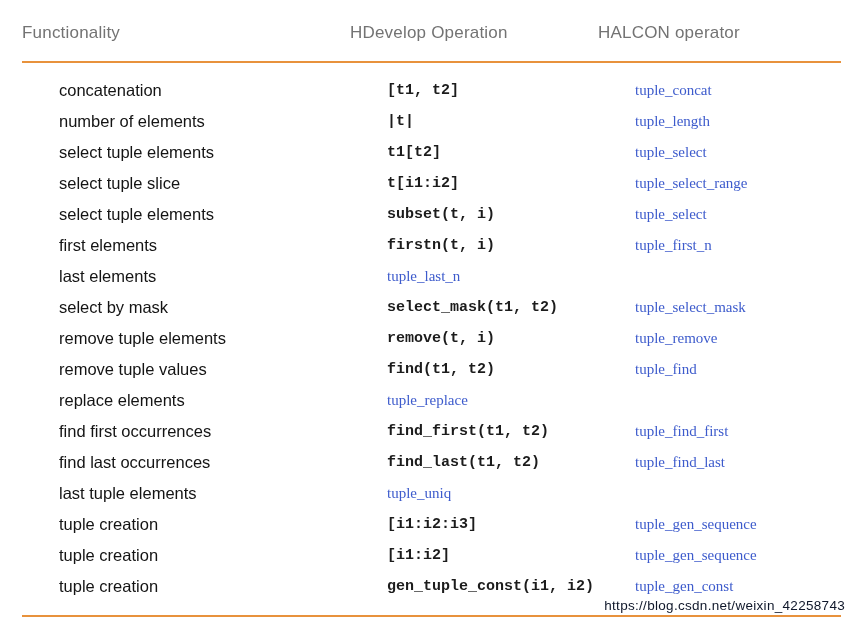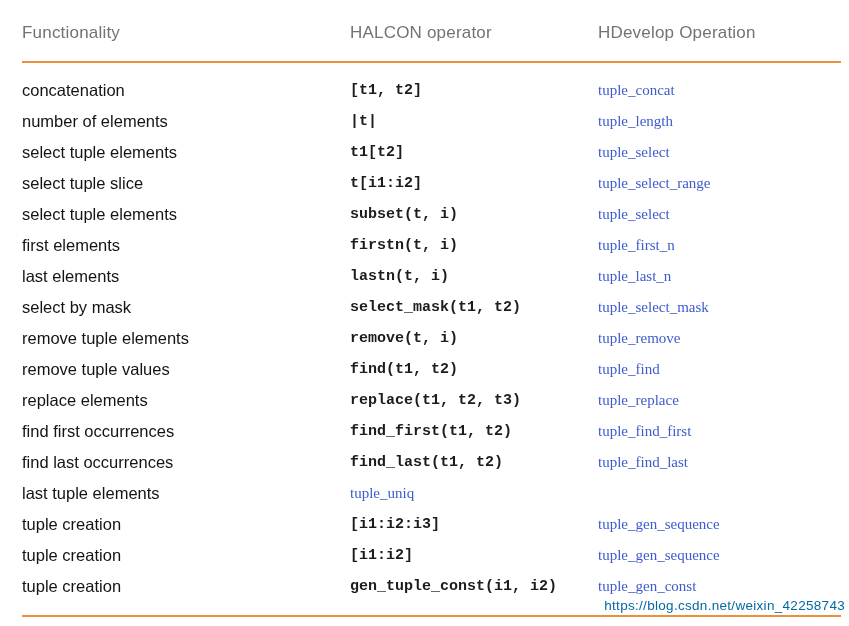--- a/index.html
+++ b/index.html
@@ -32,20 +32,21 @@
     color: #737373;
     letter-spacing: 0.2px;
   }
   .rule {
     height: 2px;
     background: var(--accent, #E8923C);
     margin: 14px 8px 0 22px;
   }
   .rows {
     margin-top: 12px;
+    padding-left: 37px;
   }
   .row {
     height: 31px;
   }
   .cell-func {
     font-size: 16.5px;
     color: #141414;
   }
   .cell-op {
     font-family: "Liberation Mono", monospace;
@@ -62,34 +63,34 @@
     cursor: pointer;
   }
   .rule-bottom {
     margin-top: 13px;
   }
   .watermark {
     position: absolute;
     top: 598px;
     right: 4px;
     font-size: 13.5px;
-    color: #0369a1;
+    color: #0f172a;
     letter-spacing: 0.3px;
     pointer-events: none;
   }
 </style>
 </head>
 <body>
 
 <div class="page">
 
   <div class="grid header">
     <div class="header-cell">Functionality</div>
+    <div class="header-cell">HDevelop Operation</div>
     <div class="header-cell">HALCON operator</div>
-    <div class="header-cell">HDevelop Operation</div>
   </div>
 
   <div class="rule"></div>
 
   <div class="rows" id="rows">
       <div class="grid row">
         <div class="cell-func">concatenation</div>
         <div class="cell-op">[t1, t2]</div>
         <div class="cell-operator">tuple_concat</div>
       </div>
@@ -113,41 +114,39 @@
         <div class="cell-op">subset(t, i)</div>
         <div class="cell-operator">tuple_select</div>
       </div>
       <div class="grid row">
         <div class="cell-func">first elements</div>
         <div class="cell-op">firstn(t, i)</div>
         <div class="cell-operator">tuple_first_n</div>
       </div>
       <div class="grid row">
         <div class="cell-func">last elements</div>
-        <div class="cell-op">lastn(t, i)</div>
         <div class="cell-operator">tuple_last_n</div>
       </div>
       <div class="grid row">
         <div class="cell-func">select by mask</div>
         <div class="cell-op">select_mask(t1, t2)</div>
         <div class="cell-operator">tuple_select_mask</div>
       </div>
       <div class="grid row">
         <div class="cell-func">remove tuple elements</div>
         <div class="cell-op">remove(t, i)</div>
         <div class="cell-operator">tuple_remove</div>
       </div>
       <div class="grid row">
         <div class="cell-func">remove tuple values</div>
         <div class="cell-op">find(t1, t2)</div>
         <div class="cell-operator">tuple_find</div>
       </div>
       <div class="grid row">
         <div class="cell-func">replace elements</div>
-        <div class="cell-op">replace(t1, t2, t3)</div>
         <div class="cell-operator">tuple_replace</div>
       </div>
       <div class="grid row">
         <div class="cell-func">find first occurrences</div>
         <div class="cell-op">find_first(t1, t2)</div>
         <div class="cell-operator">tuple_find_first</div>
       </div>
       <div class="grid row">
         <div class="cell-func">find last occurrences</div>
         <div class="cell-op">find_last(t1, t2)</div>

